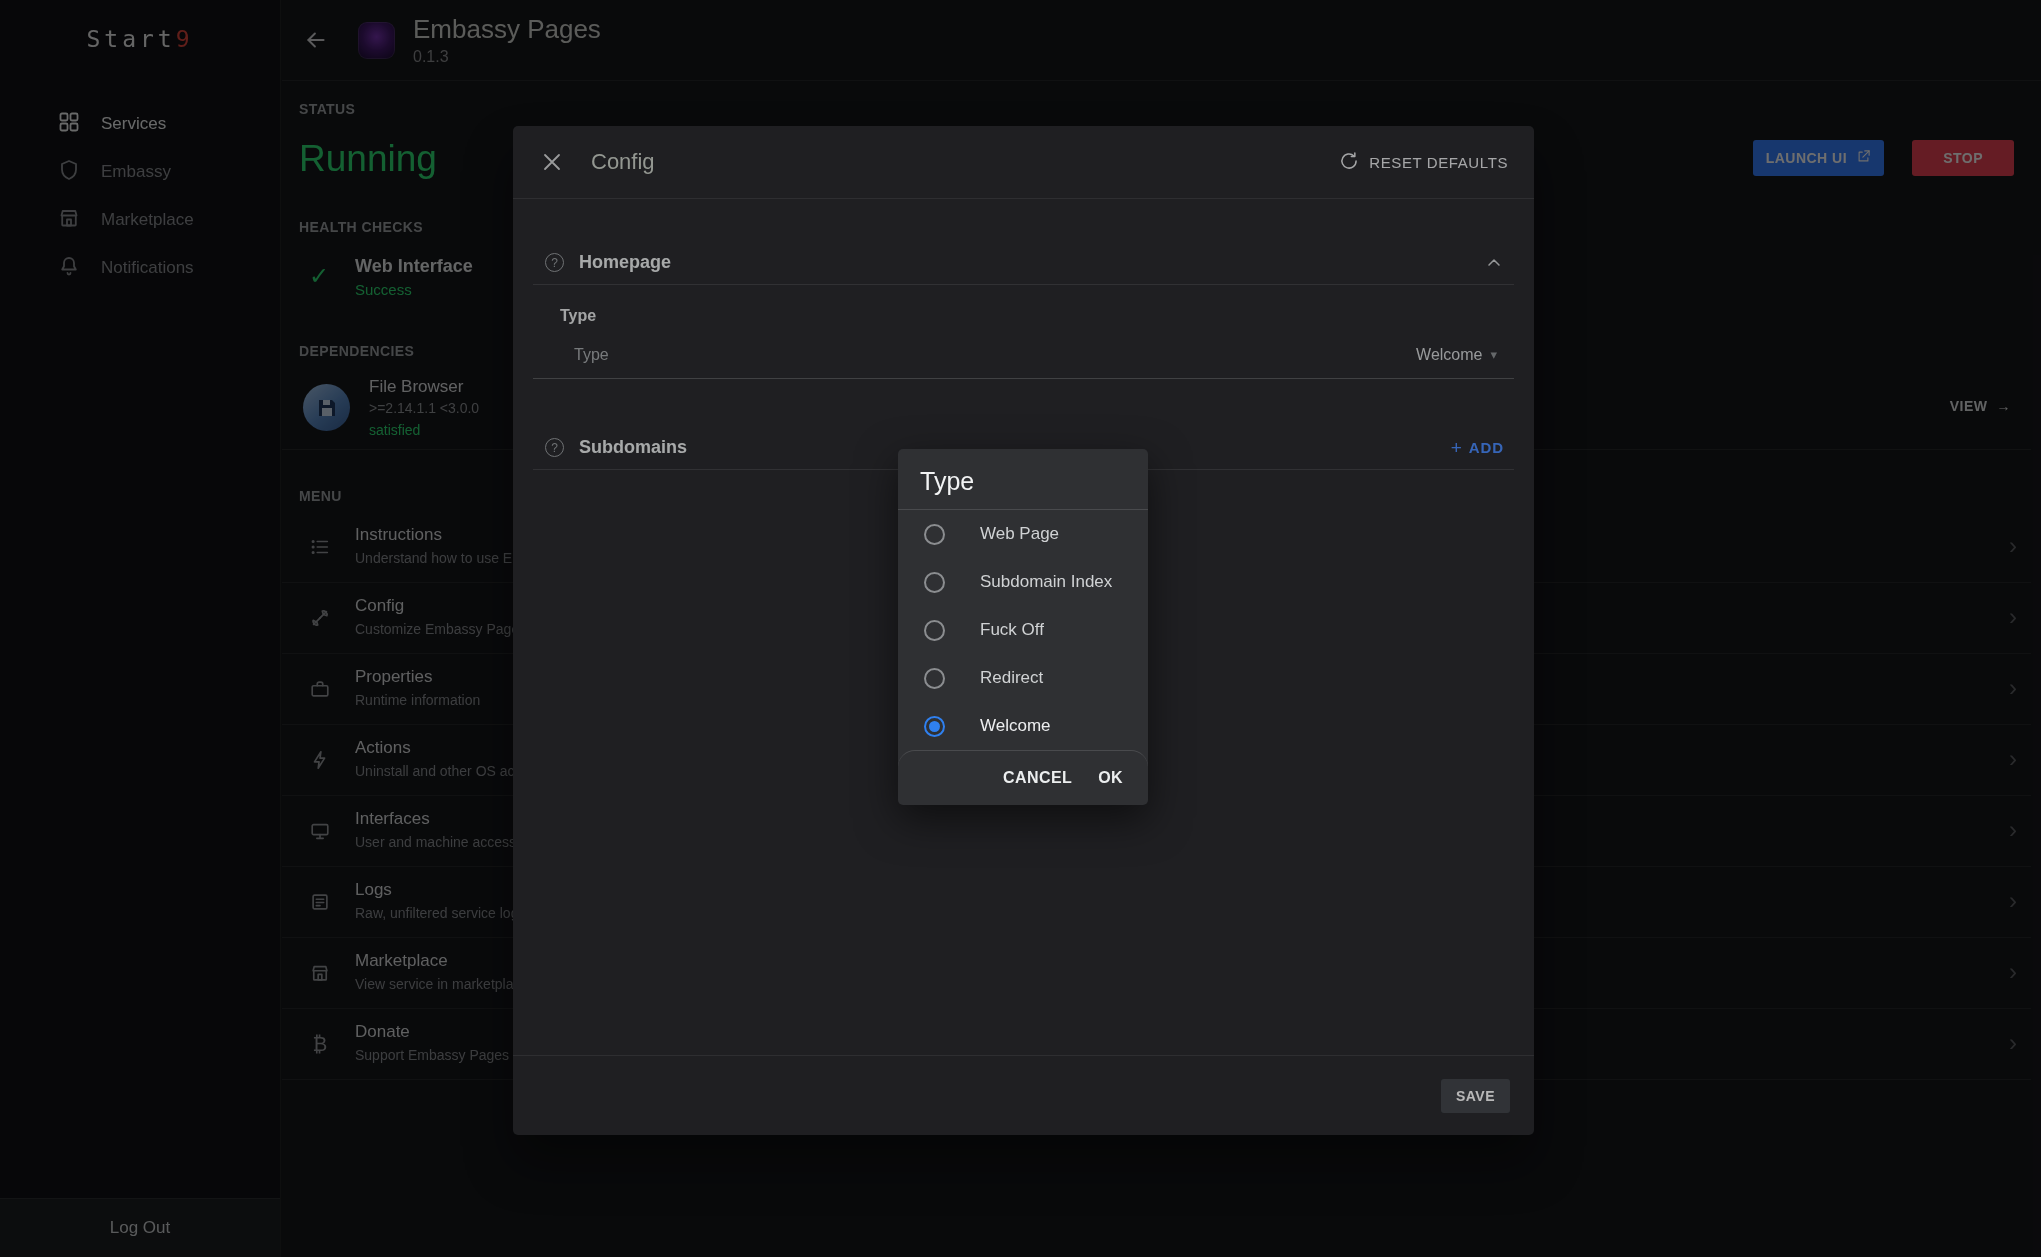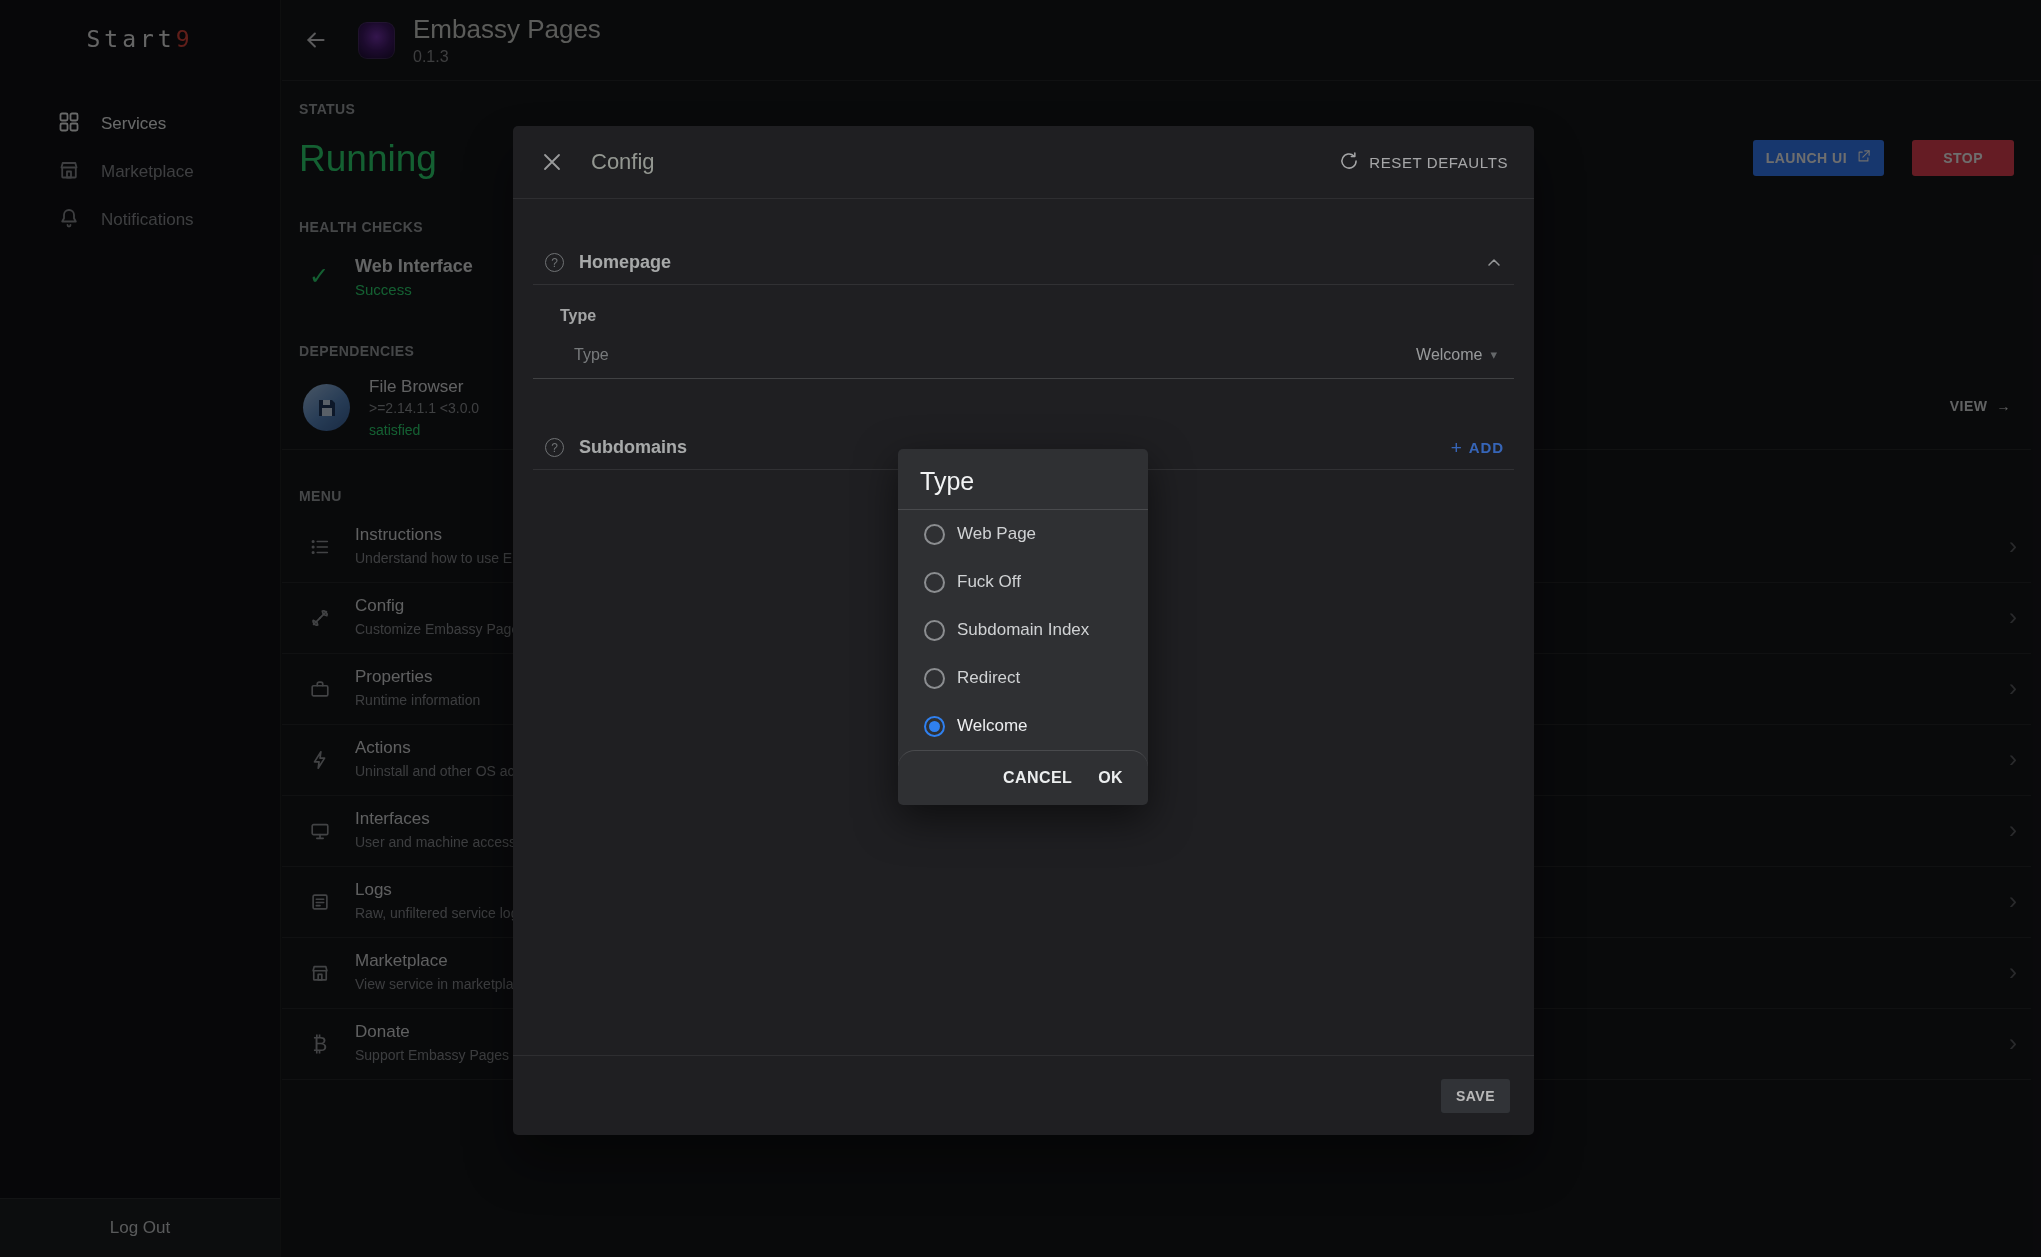--- a/index.html
+++ b/index.html
@@ -82,21 +82,21 @@
   .modal-footer { position:absolute; left:0; right:0; bottom:0; height:80px; border-top:1px solid rgba(255,255,255,0.10); display:flex; align-items:center; justify-content:flex-end; padding-right:24px; }
   .save-btn { height:34px; padding:0 15px; border-radius:3px; background:#45474d; color:#fff; font-size:14px; font-weight:600; letter-spacing:.5px; display:flex; align-items:center; cursor:pointer; }
 
   
   .alert { position:absolute; left:898px; top:449px; width:250px; background:#2f3033; border-radius:5px; z-index:40; box-shadow:0 14px 40px rgba(0,0,0,0.55); }
   .alert-title { padding:18px 22px 13px; font-size:25px; color:#f2f3f4; border-bottom:1px solid rgba(255,255,255,0.13); }
   .option { height:48px; display:flex; align-items:center; padding-left:26px; cursor:pointer; }
   .radio { width:21px; height:21px; border-radius:50%; border:2px solid #8b8d90; position:relative; flex:none; }
   .option.selected .radio { border-color:#2f80f0; }
   .option.selected .radio::after { content:""; position:absolute; inset:3px; border-radius:50%; background:#2f80f0; }
-  .option-label { margin-left:12px; font-size:17px; color:#d0d2d4; }
+  .option-label { margin-left:35px; font-size:17px; color:#d0d2d4; }
   .option.selected .option-label { color:#edeef0; }
   .alert-actions { border-top:1px solid rgba(255,255,255,0.13); height:55px; display:flex; align-items:center; justify-content:flex-end; gap:26px; padding-right:25px;border-radius:17px; }
   .alert-btn { font-size:16px; font-weight:700; letter-spacing:.4px; color:#eceeef; cursor:pointer; }
 
   svg.ic { stroke:currentColor; fill:none; stroke-width:1.8; stroke-linecap:round; stroke-linejoin:round; }
 </style>
 </head>
 <body>
 
 <div class="stage">
@@ -105,20 +105,26 @@
     <div class="logo"><span>Start</span><span class="accent">9</span></div>
     <nav class="nav">
       <div class="nav-item active">
         <span><svg class="ic" width="24" height="24" viewBox="0 0 24 24">
               <rect x="3.5" y="3.5" width="7" height="7" rx="1.5"></rect>
               <rect x="13.5" y="3.5" width="7" height="7" rx="1.5"></rect>
               <rect x="3.5" y="13.5" width="7" height="7" rx="1.5"></rect>
               <rect x="13.5" y="13.5" width="7" height="7" rx="1.5"></rect>
             </svg></span>
         <span>Services</span>
+      </div>
+      <div class="nav-item">
+        <span><svg class="ic" width="24" height="24" viewBox="0 0 24 24">
+              <path d="M12 3l7 3v5.5c0 4.5-3 7.8-7 9.5-4-1.7-7-5-7-9.5V6z"></path>
+            </svg></span>
+        <span>Embassy</span>
       </div>
       <div class="nav-item">
         <span><svg class="ic" width="24" height="24" viewBox="0 0 24 24">
               <path d="M4.5 9.5l1.2-4.5h12.6l1.2 4.5"></path>
               <rect x="5.2" y="9.5" width="13.6" height="10" rx="0.8"></rect>
               <rect x="10" y="13.5" width="4" height="6"></rect>
             </svg></span>
         <span>Marketplace</span>
       </div>
       <div class="nav-item">
@@ -331,25 +337,25 @@
   <div class="backdrop backdrop-alert"></div>
 
   <section class="alert">
     <div class="alert-title">Type</div>
     <div class="option">
       <span class="radio"></span>
       <span class="option-label">Web Page</span>
     </div>
     <div class="option">
       <span class="radio"></span>
+      <span class="option-label">Subdomain Index</span>
+    </div>
+    <div class="option">
+      <span class="radio"></span>
       <span class="option-label">Fuck Off</span>
-    </div>
-    <div class="option">
-      <span class="radio"></span>
-      <span class="option-label">Subdomain Index</span>
     </div>
     <div class="option">
       <span class="radio"></span>
       <span class="option-label">Redirect</span>
     </div>
     <div class="option selected">
       <span class="radio"></span>
       <span class="option-label">Welcome</span>
     </div>
     <div class="alert-actions">

